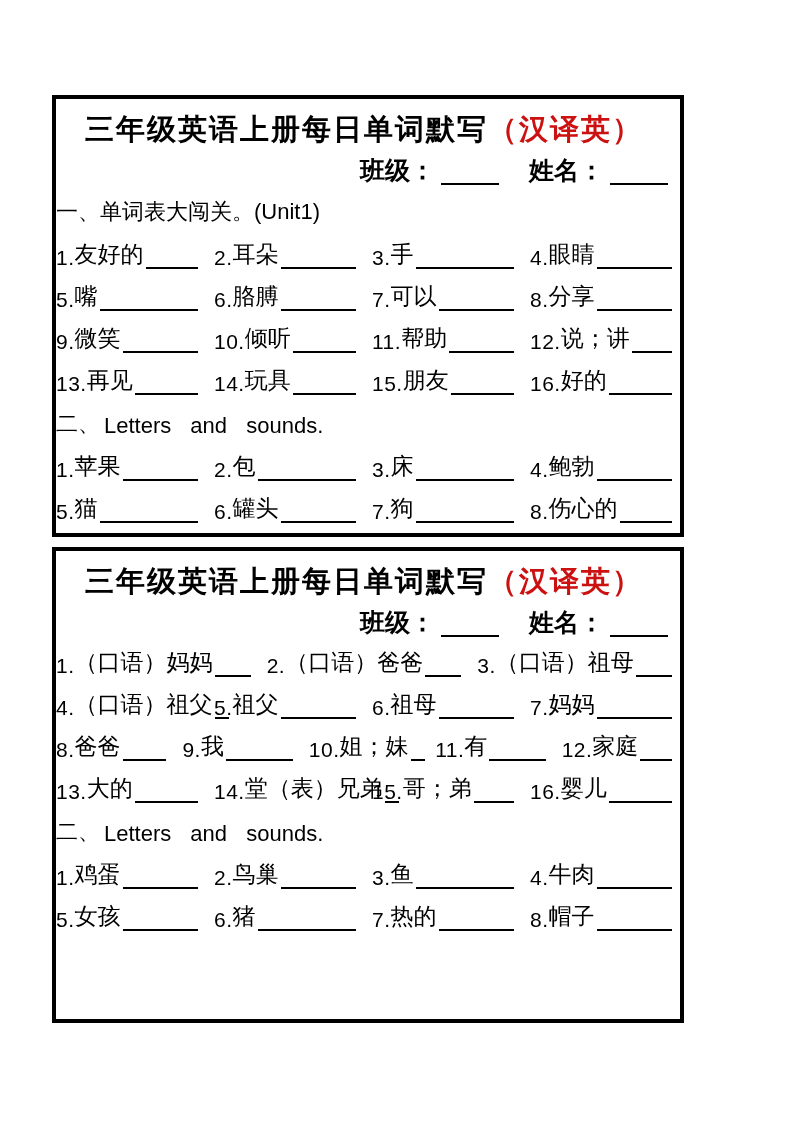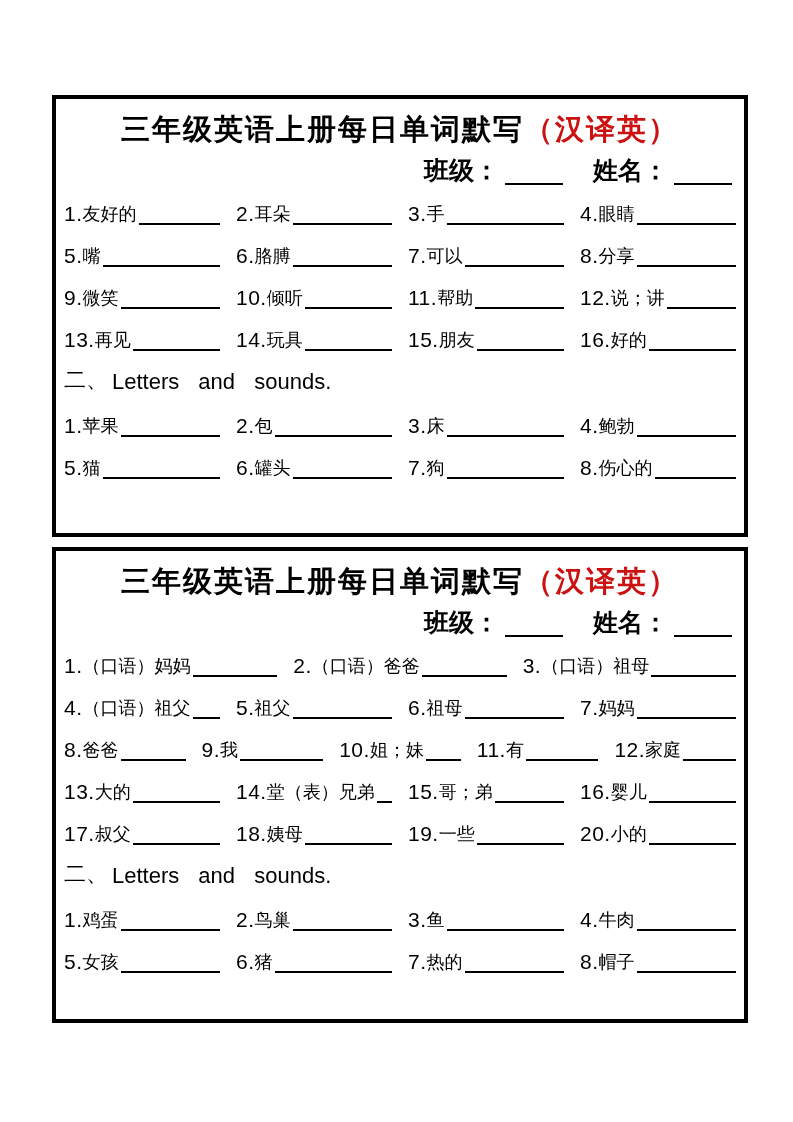--- a/index.html
+++ b/index.html
@@ -9,24 +9,24 @@
   }
   body {
     width: 793px;
     height: 1122px;
     font-family: "Liberation Sans", sans-serif;
     color: #000;
     overflow: hidden;
   }
   .sheet {
     box-sizing: border-box;
-    width: 696px;
+    width: 632px;
     margin-left: 52px;
     border: 4px solid #000;
-    padding: 2px 8px 0 8px;
+    padding: 2px 8px 0 0;
     overflow: hidden;
     background: #fff;
   }
   .sheet-unit1 { margin-top: 95px; height: 442px; }
   .sheet-unit2 { margin-top: 10px;  height: 476px; }
 
   .sheet-title {
     height: 50px;
     margin-top: 6px;
     text-align: center;
@@ -81,21 +81,21 @@
     align-items: flex-end;
     min-width: 0;
   }
   .word-item:not(:last-child) { margin-right: 16px; }
   .item-num {
     font-size: 21px;
     white-space: nowrap;
     letter-spacing: 0.5px;
   }
   .item-label {
-    font-size: 18px;
+    font-size: 23px;
     white-space: nowrap;
   }
   .item-blank {
     flex: 1 1 auto;
     min-width: 14px;
     height: 2px;
     border-bottom: 2px solid #000;
     margin-left: 2px;
     margin-bottom: 1px;
   }
@@ -107,20 +107,23 @@
   <div class="sheet-title">
     <span>三年级英语上册每日单词默写</span><span class="title-tag" style="color: rgb(204, 17, 17);">（汉译英）</span>
   </div>
   <div class="id-line">
     <span>班级：</span>
     <span class="id-blank"></span>
     <span class="id-gap"></span>
     <span>姓名：</span>
     <span class="id-blank"></span>
   </div>
+  <div class="sec-heading">
+    <span>一、单词表大闯关。(Unit1)</span>
+  </div>
   <div>
       <div class="word-row">
         <span class="word-item">
           <span class="item-num">1.</span>
           <span class="item-label">友好的</span>
           <span class="item-blank"></span>
         </span>
         <span class="word-item">
           <span class="item-num">2.</span>
           <span class="item-label">耳朵</span>
@@ -349,42 +352,20 @@
           <span class="item-num">15.</span>
           <span class="item-label">哥；弟</span>
           <span class="item-blank"></span>
         </span>
         <span class="word-item">
           <span class="item-num">16.</span>
           <span class="item-label">婴儿</span>
           <span class="item-blank"></span>
         </span>
       </div>
-      <div class="word-row">
-        <span class="word-item">
-          <span class="item-num">17.</span>
-          <span class="item-label">叔父</span>
-          <span class="item-blank"></span>
-        </span>
-        <span class="word-item">
-          <span class="item-num">18.</span>
-          <span class="item-label">姨母</span>
-          <span class="item-blank"></span>
-        </span>
-        <span class="word-item">
-          <span class="item-num">19.</span>
-          <span class="item-label">一些</span>
-          <span class="item-blank"></span>
-        </span>
-        <span class="word-item">
-          <span class="item-num">20.</span>
-          <span class="item-label">小的</span>
-          <span class="item-blank"></span>
-        </span>
-      </div>
     </div>
   <div class="sec-heading">
     <span>二、</span>
     <span class="en-heading">Letters and sounds.</span>
   </div>
   <div>
       <div class="word-row">
         <span class="word-item">
           <span class="item-num">1.</span>
           <span class="item-label">鸡蛋</span>

